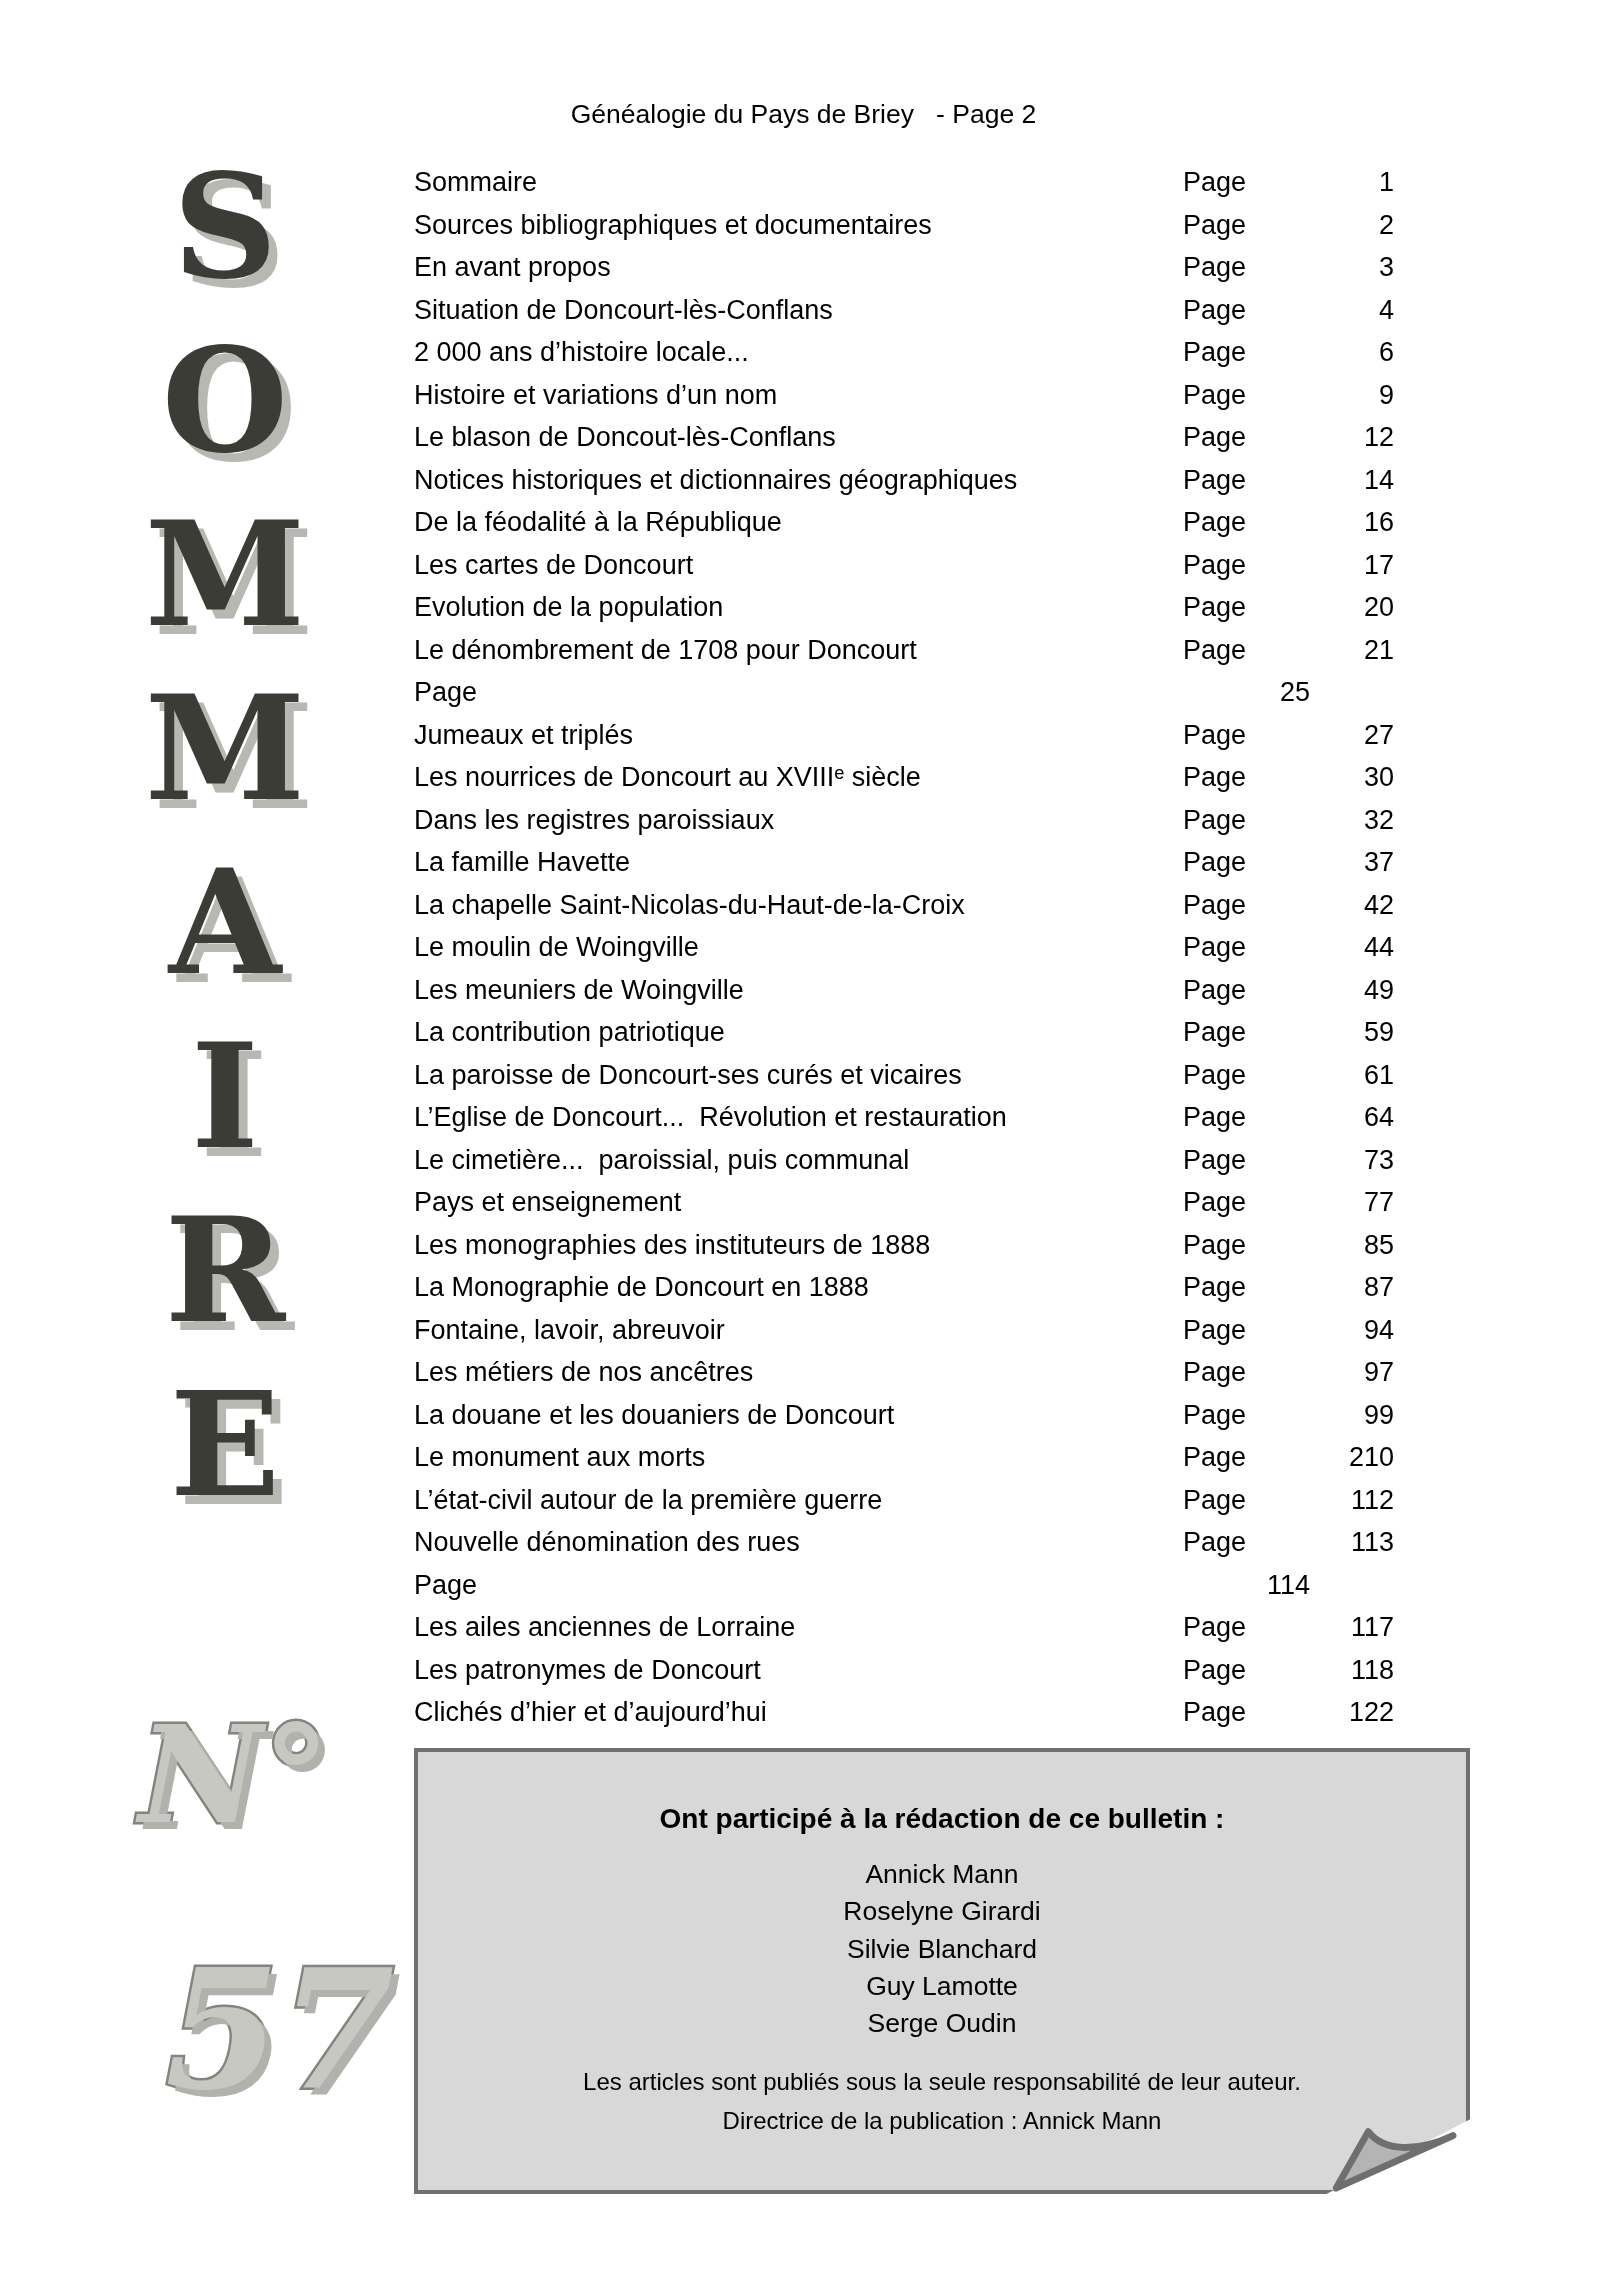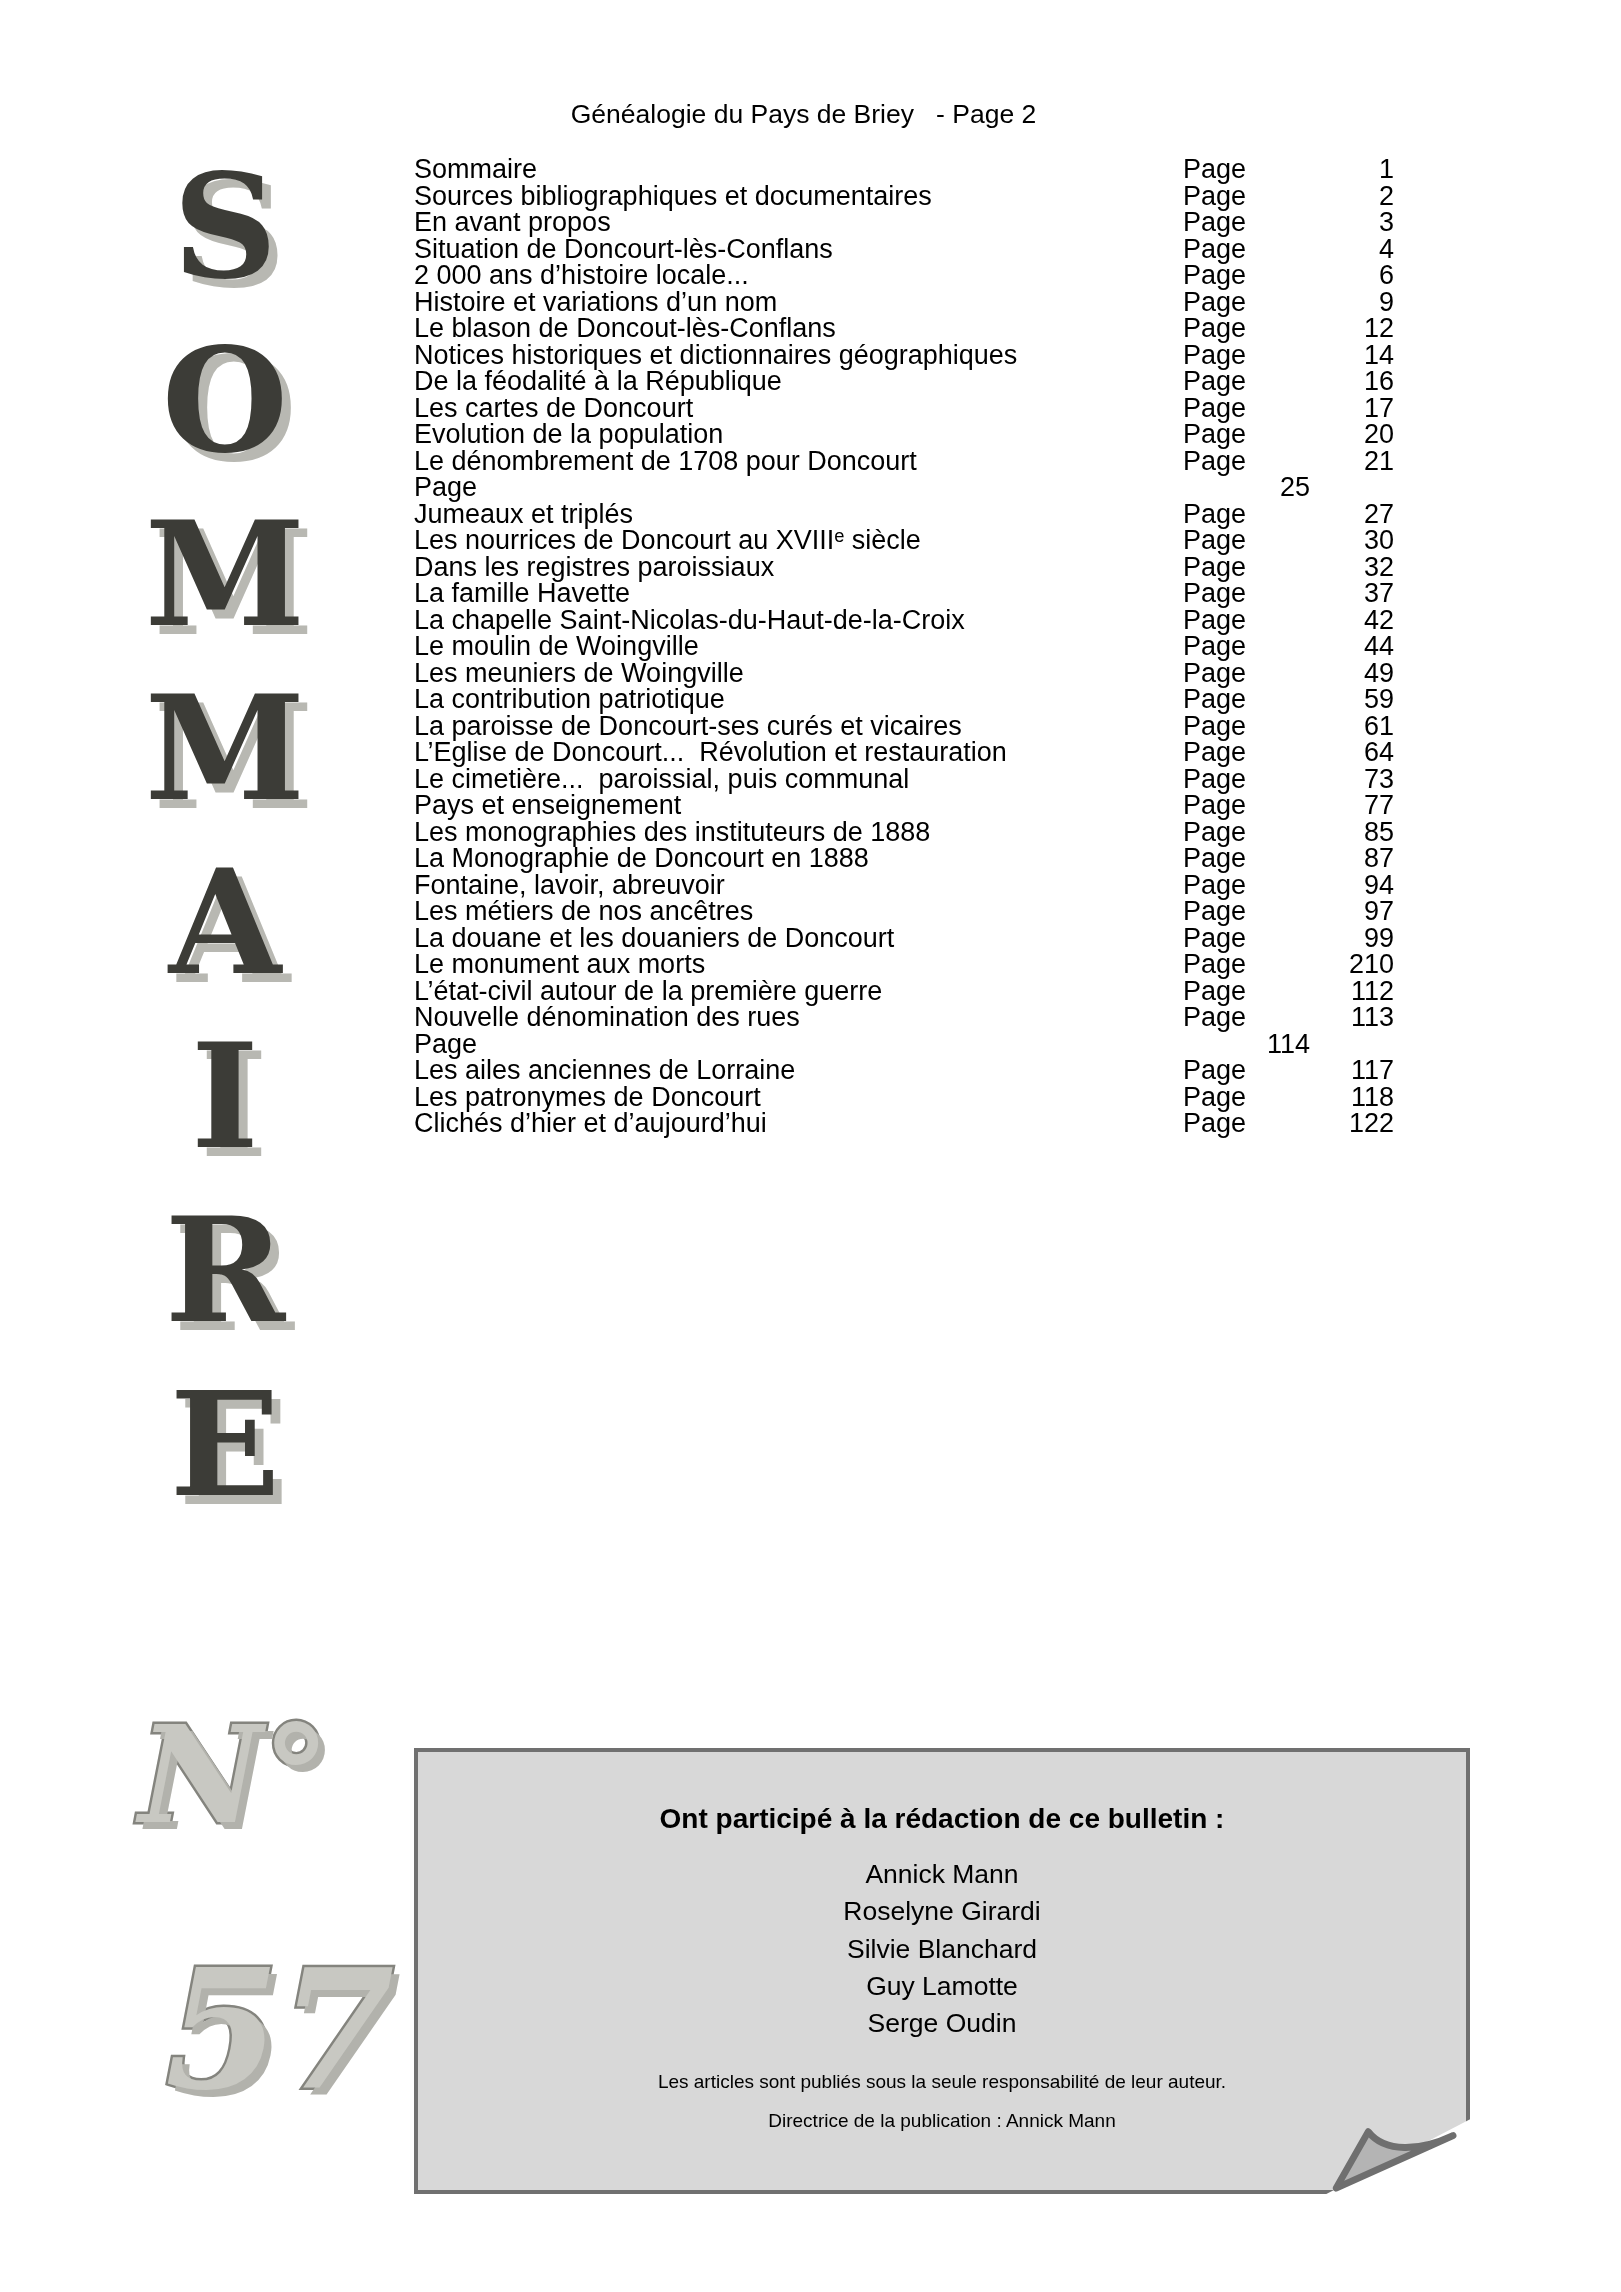--- a/index.html
+++ b/index.html
@@ -32,43 +32,43 @@
   }
   .issue-num{
     position:absolute;left:165px;top:1942px;
     font-family:"DejaVu Serif","Liberation Serif",serif;font-weight:bold;font-style:italic;
     font-size:165px;line-height:176px;color:#c8c8c2;
     -webkit-text-stroke:4.9px #84847e;paint-order:stroke fill;
     text-shadow:6.9px 6.9px 0 #b2b2ac;
   }
   
   .toc{
-    position:absolute;left:414px;top:156px;
-    display:flex;flex-direction:column;
+    position:absolute;left:414px;top:169px;
+    display:flex;flex-direction:column;gap:16px;
   }
   .toc-row{
     display:grid;grid-template-columns:769px 127px 84px;
     font-size:27px;line-height:26.5px;align-items:baseline;
   }
   .toc-title{white-space:pre;}
   .toc-num{text-align:right;}
   
   .note-box{
     position:absolute;left:414px;top:1748px;width:1056px;height:446px;
     box-sizing:border-box;background:#d8d8d8;border:4.9px solid #707070;
   }
   .note-title{
     margin-top:51px;text-align:center;font-weight:bold;font-size:28px;
   }
   .note-names{
     margin-top:26px;display:flex;flex-direction:column;gap:10.8px;
     text-align:center;font-size:26.5px;line-height:26.5px;
   }
   .note-notes{
-    margin-top:25.5px;text-align:center;font-size:19px;line-height:39px;
+    margin-top:25.5px;text-align:center;font-size:24px;line-height:39px;
   }
   .fold-svg{position:absolute;right:-4.9px;bottom:-4.9px;width:147px;height:76px;}
 </style>
 </head>
 <body>
 
 <div class="page-header">Généalogie du Pays de Briey   - Page 2</div>
 
 <div class="sommaire-col">
     <div class="sommaire-letter">S</div>

